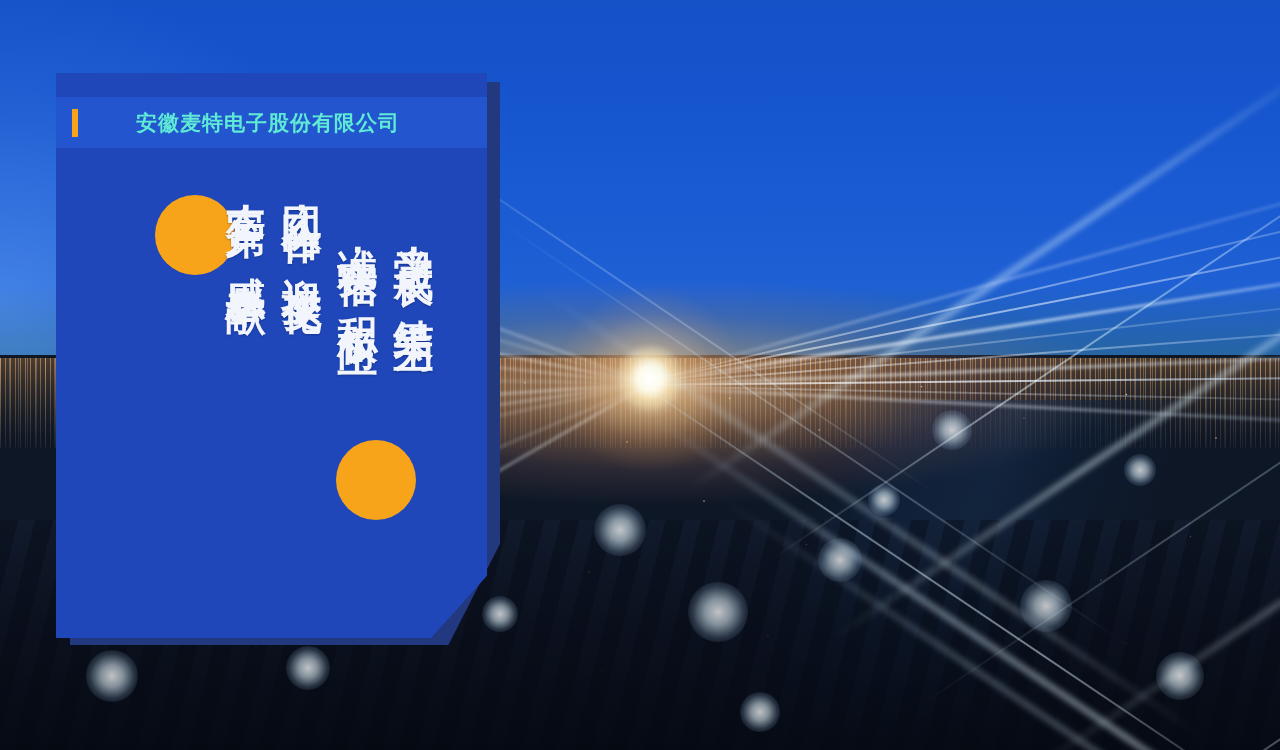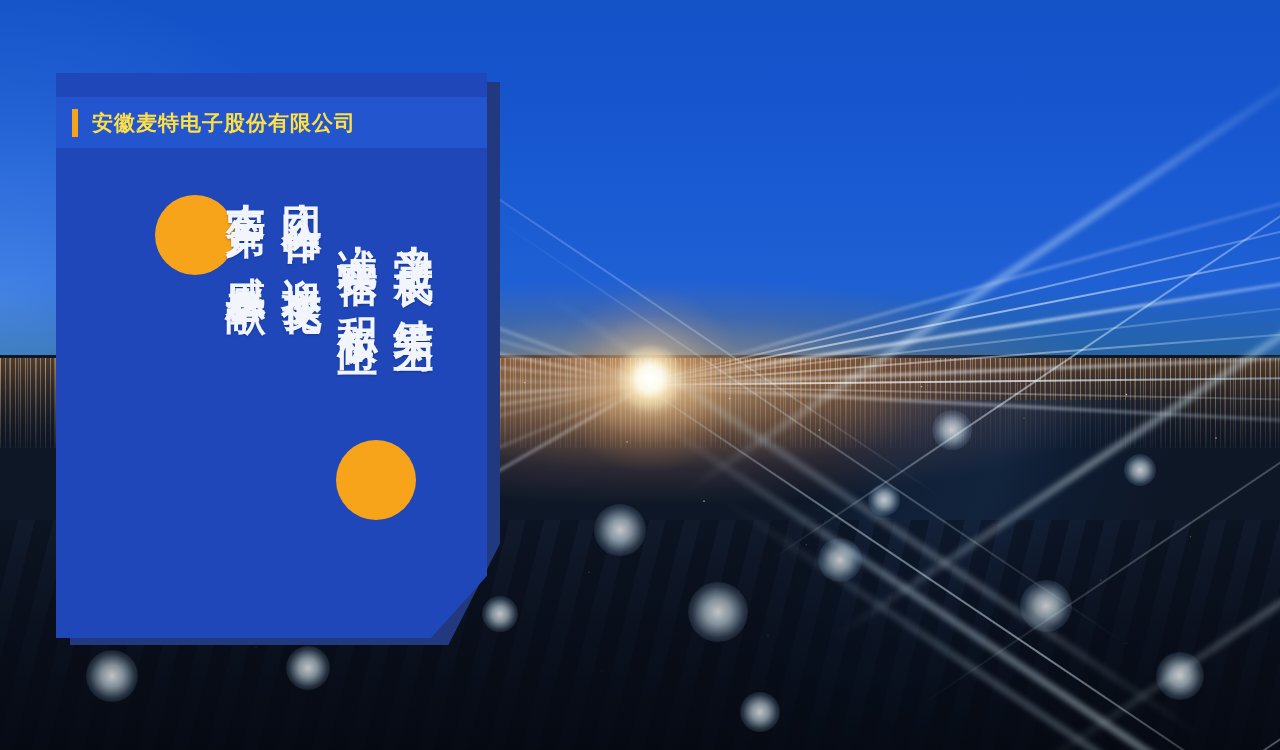--- a/index.html
+++ b/index.html
@@ -189,26 +189,27 @@
     padding-left: 16px;
     box-sizing: border-box;
   }
   .title-bar {
     width: 6px; height: 28px;
     background: #f8a41b;
     margin-right: 14px;
     flex: none;
   }
   .panel-title {
-    color: #fde047;
+    color: #5eead4;
     font-size: 21px;
     font-weight: bold;
     letter-spacing: 1px;
     font-family: "DejaVu Serif", "Liberation Serif", serif;
     white-space: nowrap;
+    margin-left: 44px;
   }
 
   
   .slogans {
     position: absolute;
     left: 56px; top: 175px;
     width: 431px; height: 440px;
     display: flex;
     flex-direction: row-reverse;
     justify-content: flex-start;

